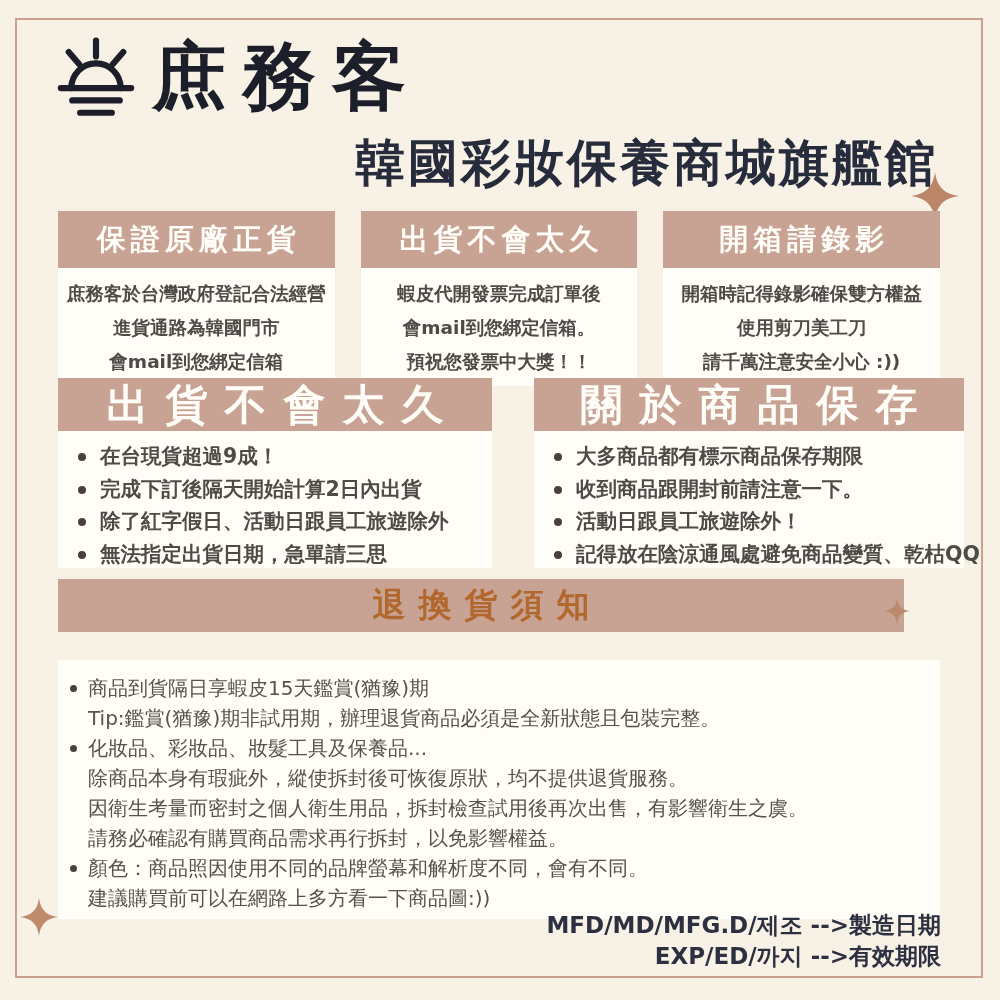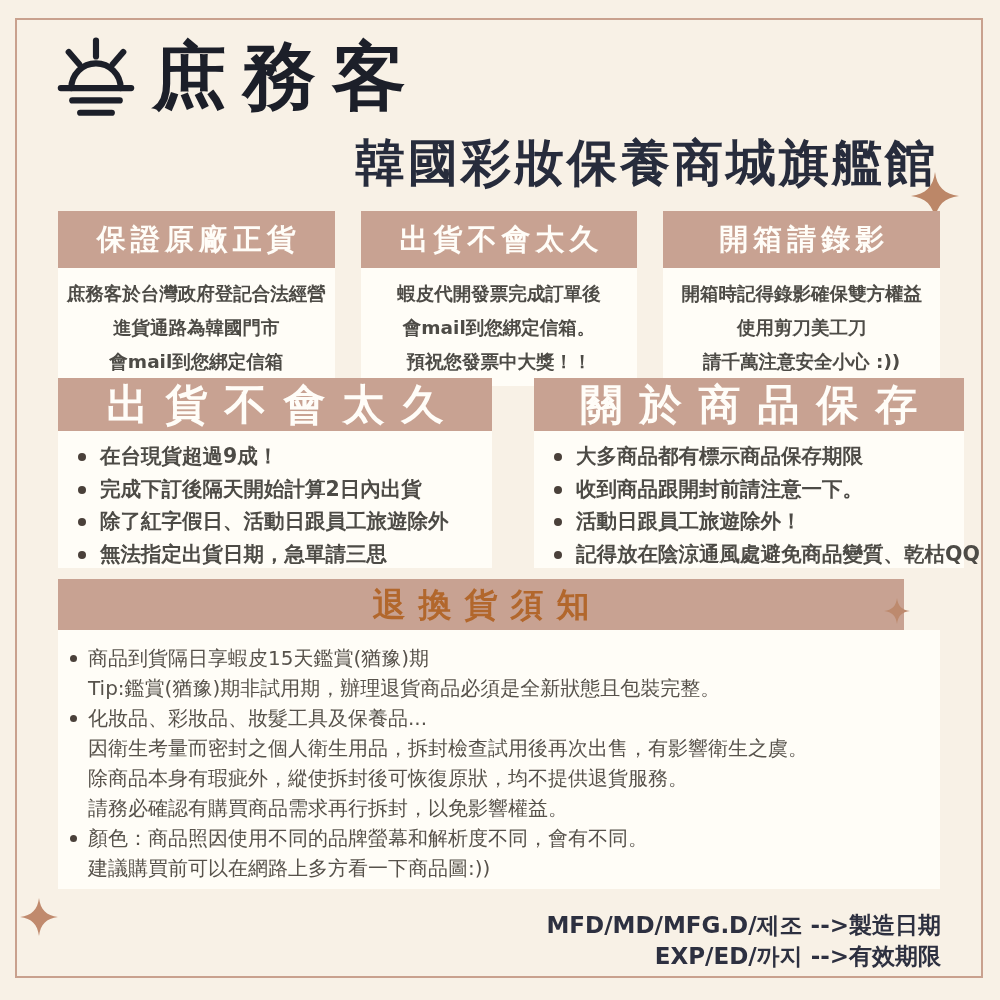--- a/index.html
+++ b/index.html
@@ -67,21 +67,21 @@
   
   .returns-band{
     left:58px;top:579px;width:846px;height:53px;background:#c8a292;
     display:flex;align-items:center;justify-content:center;
   }
   .returns-title{
     color:#b2672c;font-size:33px;font-weight:700;
     letter-spacing:13px;text-indent:13px;white-space:nowrap;
   }
   .returns-panel{
-    left:58px;top:630px;width:882px;height:259px;background:#fffdf7;
+    left:58px;top:660px;width:882px;height:259px;background:#fffdf7;
     padding-top:13px;box-sizing:border-box;color:#57524b;
   }
   .returns-item{position:relative;padding-left:30px;font-size:20px;
     font-weight:500;line-height:30px;white-space:nowrap;}
   .returns-item.lead::before{
     content:"";position:absolute;left:12px;top:12px;width:7px;height:7px;
     border-radius:50%;background:#4a403a;
   }
   
   .footer-note{
@@ -171,22 +171,22 @@
 <div class="abs sparkle band-sparkle">
   <svg viewBox="0 0 24 24">
       <path fill="currentColor" d="M12 0C12.9 7.4 16.6 11.1 24 12 16.6 12.9 12.9 16.6 12 24 11.1 16.6 7.4 12.9 0 12 7.4 11.1 11.1 7.4 12 0Z"></path>
     </svg>
 </div>
 
 <div class="abs returns-panel">
   <div class="returns-item lead">商品到貨隔日享蝦皮15天鑑賞(猶豫)期</div>
   <div class="returns-item">Tip:鑑賞(猶豫)期非試用期，辦理退貨商品必須是全新狀態且包裝完整。</div>
   <div class="returns-item lead">化妝品、彩妝品、妝髮工具及保養品...</div>
+  <div class="returns-item">除商品本身有瑕疵外，縱使拆封後可恢復原狀，均不提供退貨服務。</div>
   <div class="returns-item">因衛生考量而密封之個人衛生用品，拆封檢查試用後再次出售，有影響衛生之虞。</div>
-  <div class="returns-item">除商品本身有瑕疵外，縱使拆封後可恢復原狀，均不提供退貨服務。</div>
   <div class="returns-item">請務必確認有購買商品需求再行拆封，以免影響權益。</div>
   <div class="returns-item lead">顏色：商品照因使用不同的品牌螢幕和解析度不同，會有不同。</div>
   <div class="returns-item">建議購買前可以在網路上多方看一下商品圖:))</div>
 </div>
 
 <div class="abs footer-note">
   <div>MFD/MD/MFG.D/제조 --&gt;製造日期</div>
   <div>EXP/ED/까지 --&gt;有效期限</div>
 </div>
 

